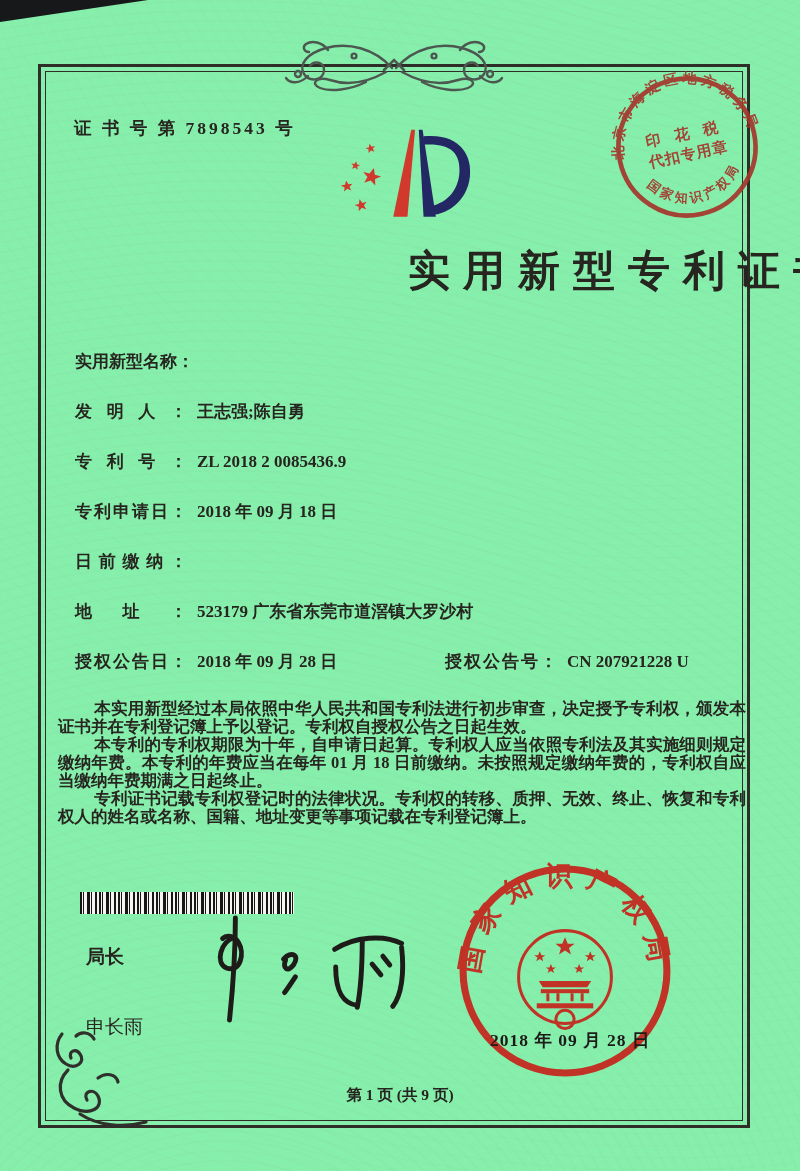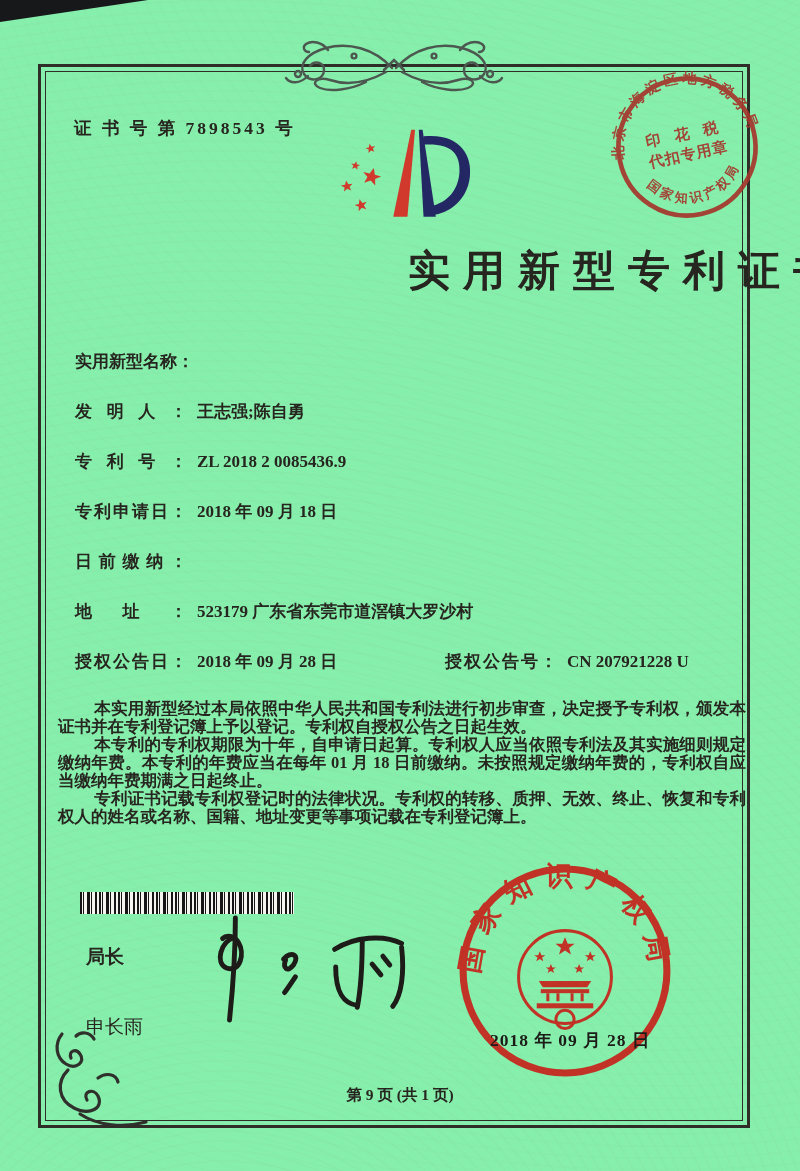--- a/index.html
+++ b/index.html
@@ -233,15 +233,15 @@
       </g>
       <g stroke="#c5291f" stroke-width="3">
         <path d="M93,132 v8 M103,132 v8 M117,132 v8 M127,132 v8"></path>
         <circle cx="110" cy="158" r="9" fill="none"></circle>
       </g>
     </g>
   </svg>
 
   <div class="seal-date">2018 年 09 月 28 日</div>
 
-  <div class="footer">第 9 页 (共 1 页)</div>
+  <div class="footer">第 1 页 (共 9 页)</div>
 
 </div>
 
 </body></html>

